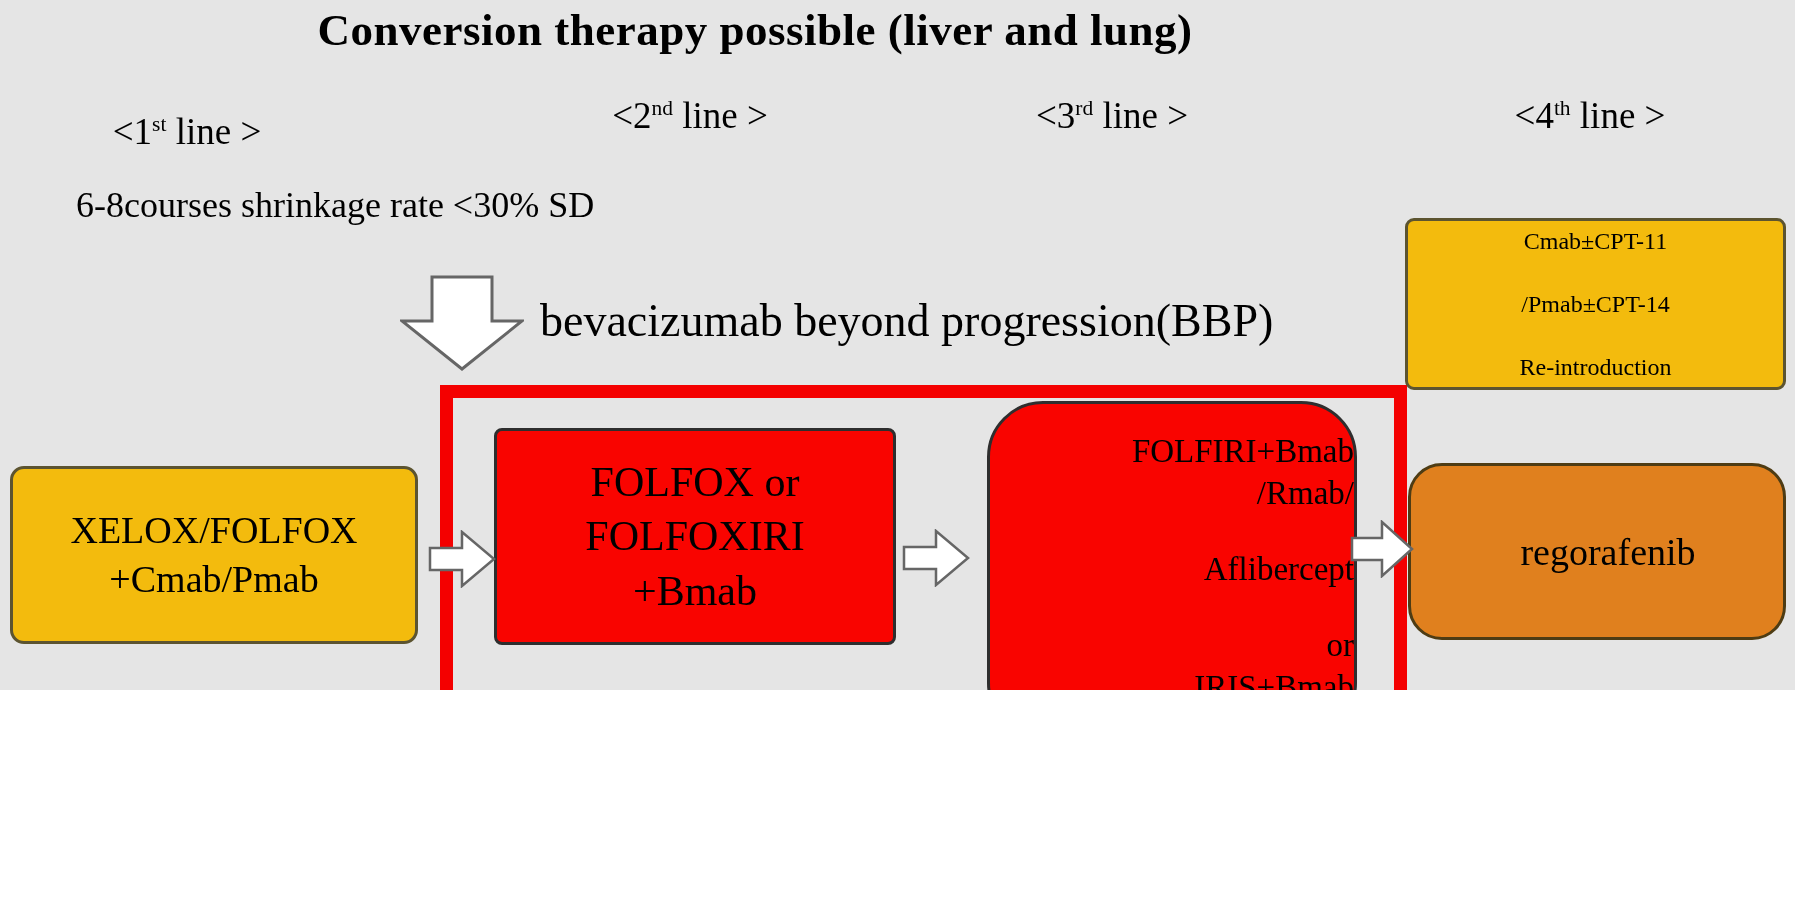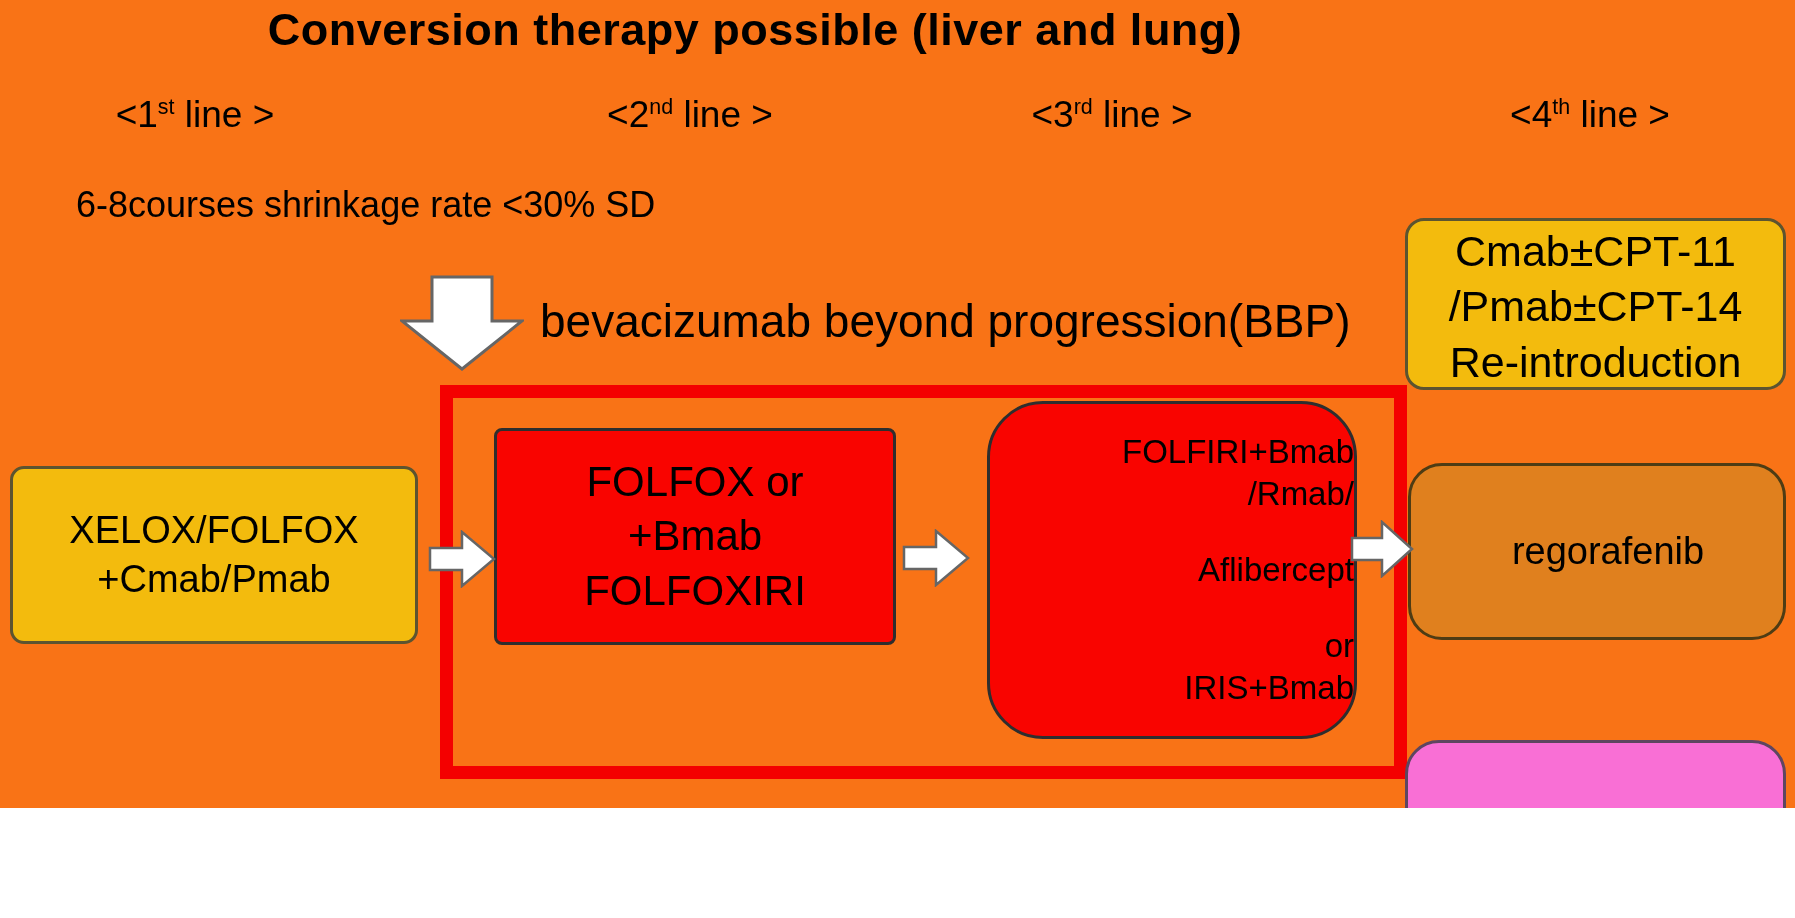--- a/index.html
+++ b/index.html
@@ -1,21 +1,21 @@
 <!DOCTYPE html>
 <html><head>
 <meta charset="utf-8">
 <style>
   html, body { margin: 0; padding: 0; background: #ffffff; }
   .canvas {
     position: relative;
     width: 1795px;
-    height: 808px;
-    background: #f97316;
-    font-family: Liberation Sans, sans-serif;
+    height: 690px;
+    background: #e5e5e5;
+    font-family: Liberation Serif, serif;
     color: #000000;
     overflow: hidden;
   }
   .title {
     position: absolute;
     left: 250px; top: 4px; width: 1010px;
     text-align: center;
     font-size: 45px;
     font-weight: bold;
     letter-spacing: 0.5px;
@@ -23,21 +23,21 @@
   }
   .line-header {
     position: absolute;
     top: 94px;
     width: 270px;
     text-align: center;
     font-size: 37px;
     white-space: nowrap;
   }
   .line-header sup { font-size: 58%; vertical-align: super; }
-  .lh1 { left: 60px; }
+  .lh1 { left: 52px; margin-top: 16px; }
   .lh2 { left: 555px; }
   .lh3 { left: 977px; }
   .lh4 { left: 1455px; }
   .note { position: absolute; white-space: nowrap; }
   .note-shrinkage { left: 76px; top: 184px; font-size: 36px; }
   .note-bbp { left: 540px; top: 294px; font-size: 46px; }
   .highlight-rect {
     position: absolute;
     left: 440px; top: 385px;
     width: 967px; height: 394px;
@@ -66,22 +66,22 @@
     font-size: 42px; line-height: 1.3;
   }
   .box-third {
     left: 987px; top: 401px; width: 370px; height: 338px;
     background: #F90400; border: 3px solid #2e2e2e; border-radius: 56px;
     font-size: 33px; line-height: 1.27; align-items: flex-end;
   }
   .box-third .line { min-height: 34px; }
   .box-reintro {
     left: 1405px; top: 218px; width: 381px; height: 172px;
-    background: #F3BB0D; border: 3px solid #5c5430; border-radius: 19px;
-    font-size: 43px; line-height: 1.42;
+    background: #F3BB0D; border: 3px solid #5c5430; border-radius: 9px;
+    font-size: 24px; line-height: 1.42; gap: 29px;
   }
   .box-rego {
     left: 1408px; top: 463px; width: 378px; height: 177px;
     background: #E0801E; border: 3px solid #4e3c14; border-radius: 34px;
     font-size: 38px;
     padding-left: 22px;
   }
   .box-tftd {
     left: 1405px; top: 740px; width: 381px; height: 166px;
     background: #F96FD5; border: 3px solid #5e4660; border-radius: 34px;
@@ -115,22 +115,22 @@
 
   <div class="highlight-rect"></div>
 
   <div class="box box-first">
     <div class="line">XELOX/FOLFOX</div>
     <div class="line">+Cmab/Pmab</div>
   </div>
 
   <div class="box box-second">
     <div class="line">FOLFOX or</div>
+    <div class="line">FOLFOXIRI</div>
     <div class="line">+Bmab</div>
-    <div class="line">FOLFOXIRI</div>
   </div>
 
   <div class="box box-third">
     <div class="line">FOLFIRI+Bmab</div>
     <div class="line">/Rmab/</div>
     <div class="line"></div>
     <div class="line">Aflibercept</div>
     <div class="line"></div>
     <div class="line">or</div>
     <div class="line">IRIS+Bmab</div>

